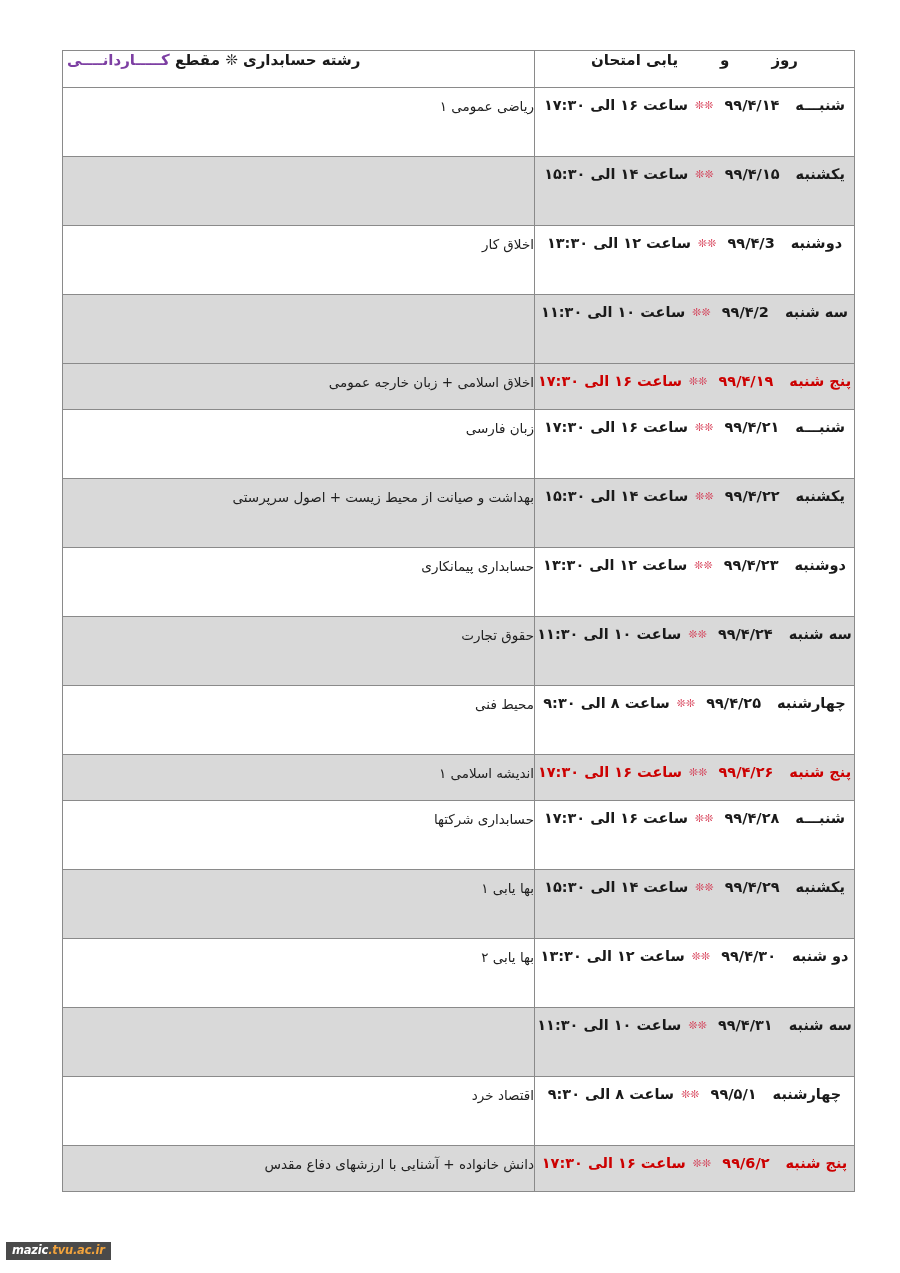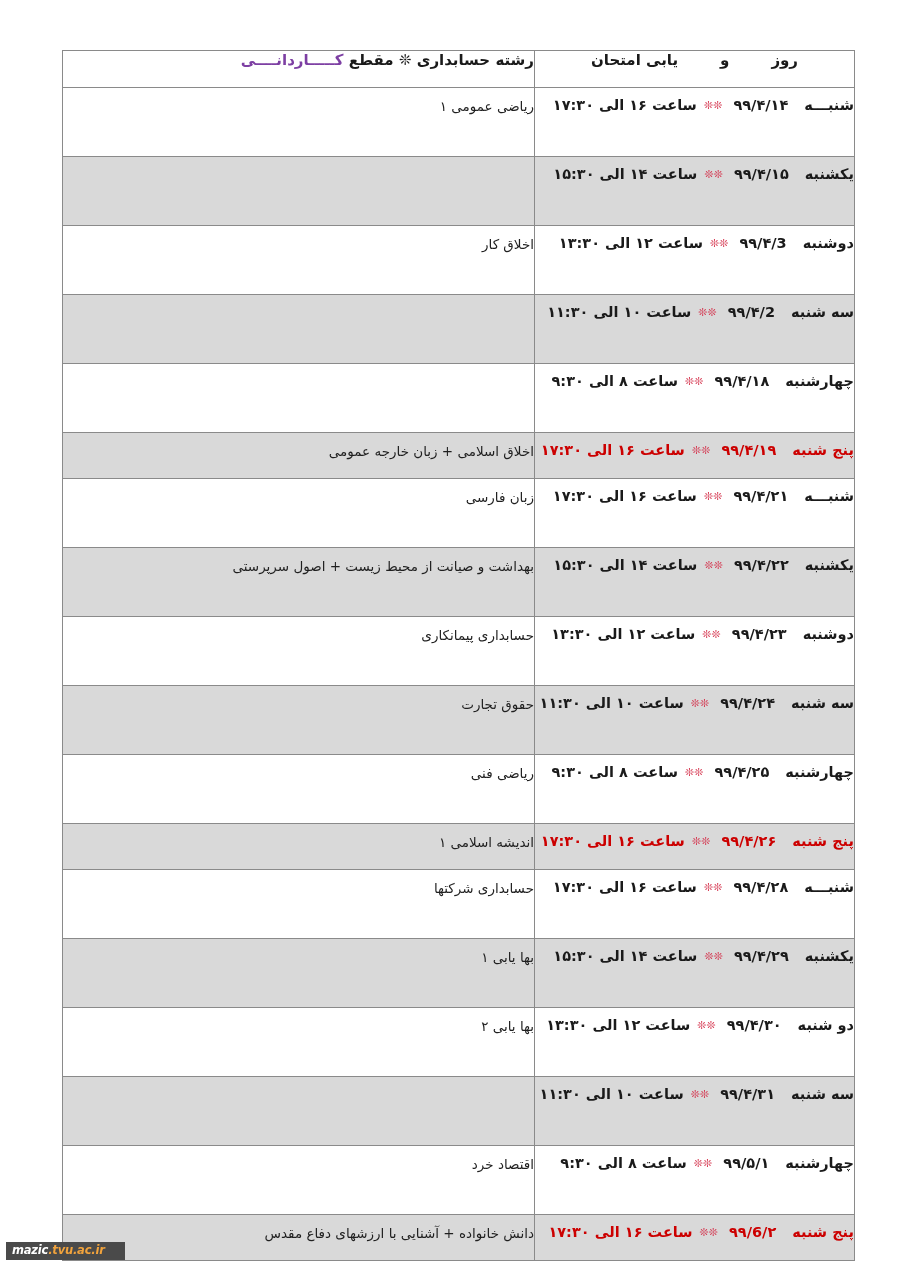--- a/index.html
+++ b/index.html
@@ -58,39 +58,40 @@
   }
   .hdr-time-inner {
     display: flex;
     flex-direction: row;
     justify-content: center;
     align-items: center;
     gap: 42px;
     padding: 0 22px;
   }
   .hdr-subj-inner {
-    text-align: right;
+    text-align: left;
     padding-left: 4px;
   }
   .kardani {
     color: #7d3fa3;
   }
 
   
   tbody td {
     font-size: 14.5px;
     color: #1a1a1a;
     line-height: 1.5;
   }
   tr.tall td     { height: 60px; }
   tr.short td    { height: 37px; }
 
   tr.shaded td   { background: #d9d9d9; }
 
   td.time-cell {
+    text-align: center;
     font-weight: bold;
     padding-top: 7px;
     white-space: nowrap;
     font-size: 14.5px;
     margin-left: 27px;
   }
   td.subj-cell {
     text-align: right;
     padding-top: 8px;
     font-size: 13.5px;
@@ -108,21 +109,21 @@
   }
   .gap-sm { display:inline-block; width: 9px; }
   .gap-md { display:inline-block; width: 16px; }
 
   
   .watermark {
     position: absolute;
     left: 6px;
     top: 1242px;
     background: #4a4a4a;
-    padding: 2px 20px 3px 6px;
+    padding: 2px 6px 3px 6px;
     font-family: "DejaVu Sans", "Liberation Sans", sans-serif;
     font-style: italic;
     font-weight: bold;
     font-size: 11.5px;
     direction: ltr;
     letter-spacing: -0.2px;
     line-height: 1.1;
   }
   .wm-a { color: #ffffff; }
   .wm-b { color: #f2a33c; }
@@ -163,24 +164,20 @@
           <td class="subj-cell"></td>
         </tr>
         <tr class="tall">
           <td class="time-cell"><span>دوشنبه</span><span class="gap-md"></span><span>۹۹/۴/3</span><span class="gap-sm"></span><span class="sep">❊❊</span> <span>ساعت ۱۲ الی ۱۳:۳۰</span></td>
           <td class="subj-cell">اخلاق کار</td>
         </tr>
         <tr class="tall shaded">
           <td class="time-cell"><span>سه شنبه</span><span class="gap-md"></span><span>۹۹/۴/2</span><span class="gap-sm"></span><span class="sep">❊❊</span> <span>ساعت ۱۰ الی ۱۱:۳۰</span></td>
           <td class="subj-cell"></td>
         </tr>
-        <tr class="tall">
-          <td class="time-cell"><span>چهارشنبه</span><span class="gap-md"></span><span>۹۹/۴/۱۸</span><span class="gap-sm"></span><span class="sep">❊❊</span> <span>ساعت ۸ الی ۹:۳۰</span></td>
-          <td class="subj-cell"></td>
-        </tr>
         <tr class="short shaded highlight">
           <td class="time-cell"><span>پنج شنبه</span><span class="gap-md"></span><span>۹۹/۴/۱۹</span><span class="gap-sm"></span><span class="sep">❊❊</span> <span>ساعت ۱۶ الی ۱۷:۳۰</span></td>
           <td class="subj-cell">اخلاق اسلامی + زبان خارجه عمومی</td>
         </tr>
         <tr class="tall">
           <td class="time-cell"><span>شنبـــه</span><span class="gap-md"></span><span>۹۹/۴/۲۱</span><span class="gap-sm"></span><span class="sep">❊❊</span> <span>ساعت  ۱۶ الی ۱۷:۳۰</span></td>
           <td class="subj-cell">زبان فارسی</td>
         </tr>
         <tr class="tall shaded">
           <td class="time-cell"><span>یکشنبه</span><span class="gap-md"></span><span>۹۹/۴/۲۲</span><span class="gap-sm"></span><span class="sep">❊❊</span> <span>ساعت ۱۴ الی ۱۵:۳۰</span></td>
@@ -189,21 +186,21 @@
         <tr class="tall">
           <td class="time-cell"><span>دوشنبه</span><span class="gap-md"></span><span>۹۹/۴/۲۳</span><span class="gap-sm"></span><span class="sep">❊❊</span> <span>ساعت ۱۲ الی ۱۳:۳۰</span></td>
           <td class="subj-cell">حسابداری پیمانکاری</td>
         </tr>
         <tr class="tall shaded">
           <td class="time-cell"><span>سه شنبه</span><span class="gap-md"></span><span>۹۹/۴/۲۴</span><span class="gap-sm"></span><span class="sep">❊❊</span> <span>ساعت ۱۰ الی ۱۱:۳۰</span></td>
           <td class="subj-cell">حقوق تجارت</td>
         </tr>
         <tr class="tall">
           <td class="time-cell"><span>چهارشنبه</span><span class="gap-md"></span><span>۹۹/۴/۲۵</span><span class="gap-sm"></span><span class="sep">❊❊</span> <span>ساعت ۸ الی ۹:۳۰</span></td>
-          <td class="subj-cell">ریاضی فنی</td>
+          <td class="subj-cell">محیط فنی</td>
         </tr>
         <tr class="short shaded highlight">
           <td class="time-cell"><span>پنج شنبه</span><span class="gap-md"></span><span>۹۹/۴/۲۶</span><span class="gap-sm"></span><span class="sep">❊❊</span> <span>ساعت ۱۶ الی ۱۷:۳۰</span></td>
           <td class="subj-cell">اندیشه اسلامی ۱</td>
         </tr>
         <tr class="tall">
           <td class="time-cell"><span>شنبـــه</span><span class="gap-md"></span><span>۹۹/۴/۲۸</span><span class="gap-sm"></span><span class="sep">❊❊</span> <span>ساعت ۱۶ الی ۱۷:۳۰</span></td>
           <td class="subj-cell">حسابداری شرکتها</td>
         </tr>
         <tr class="tall shaded">

